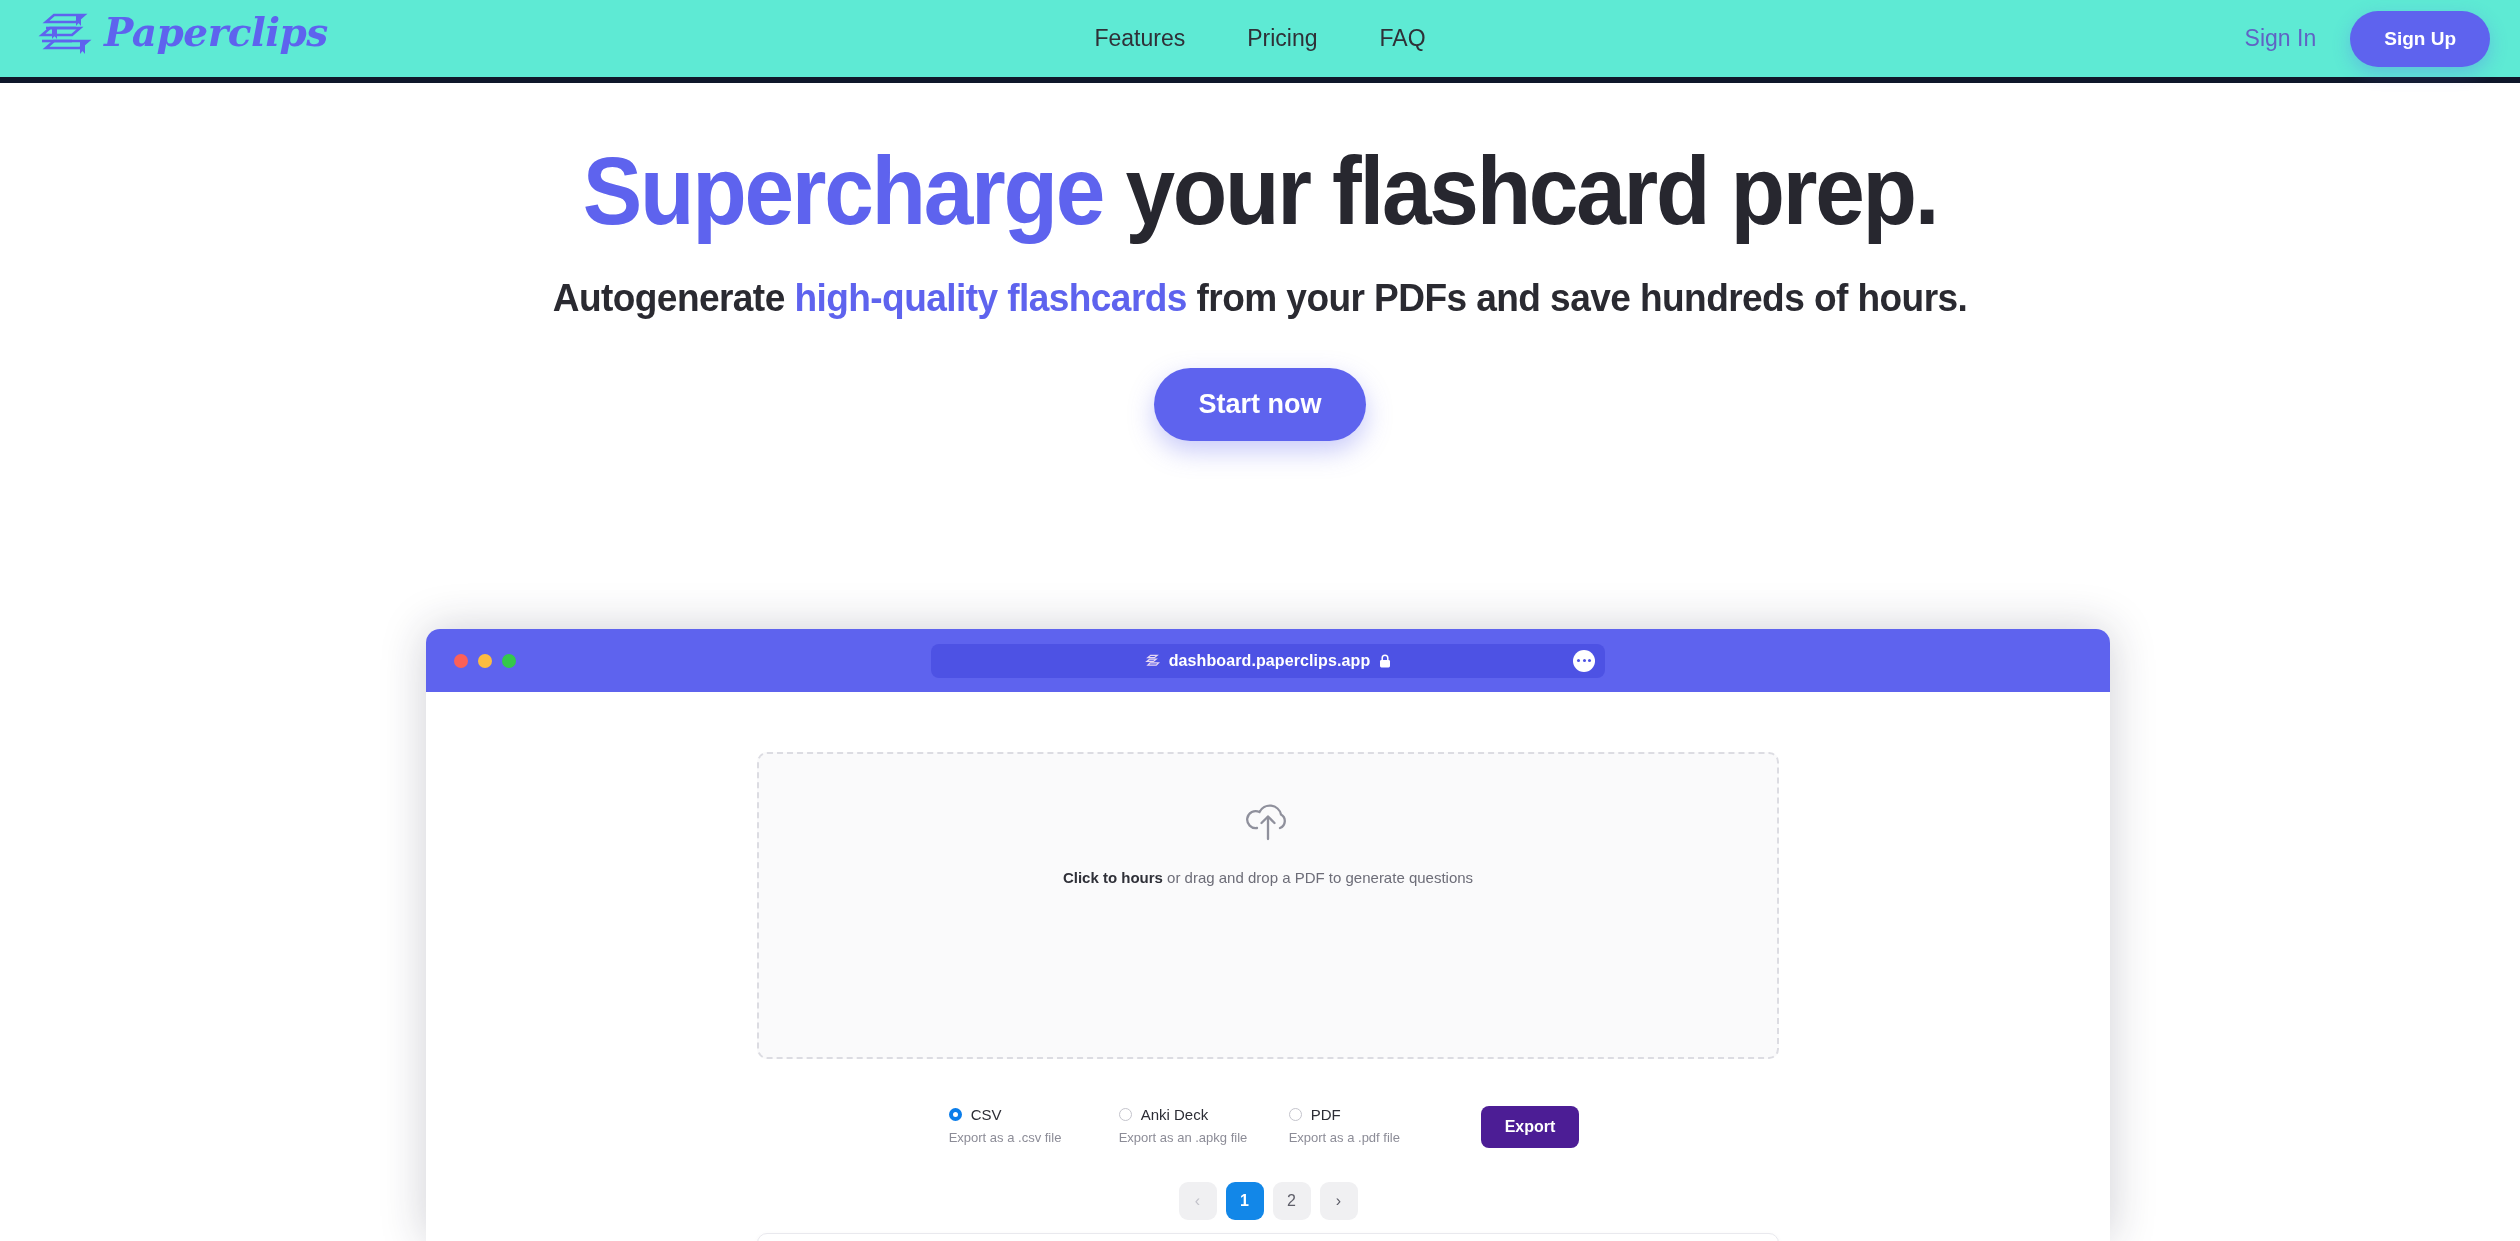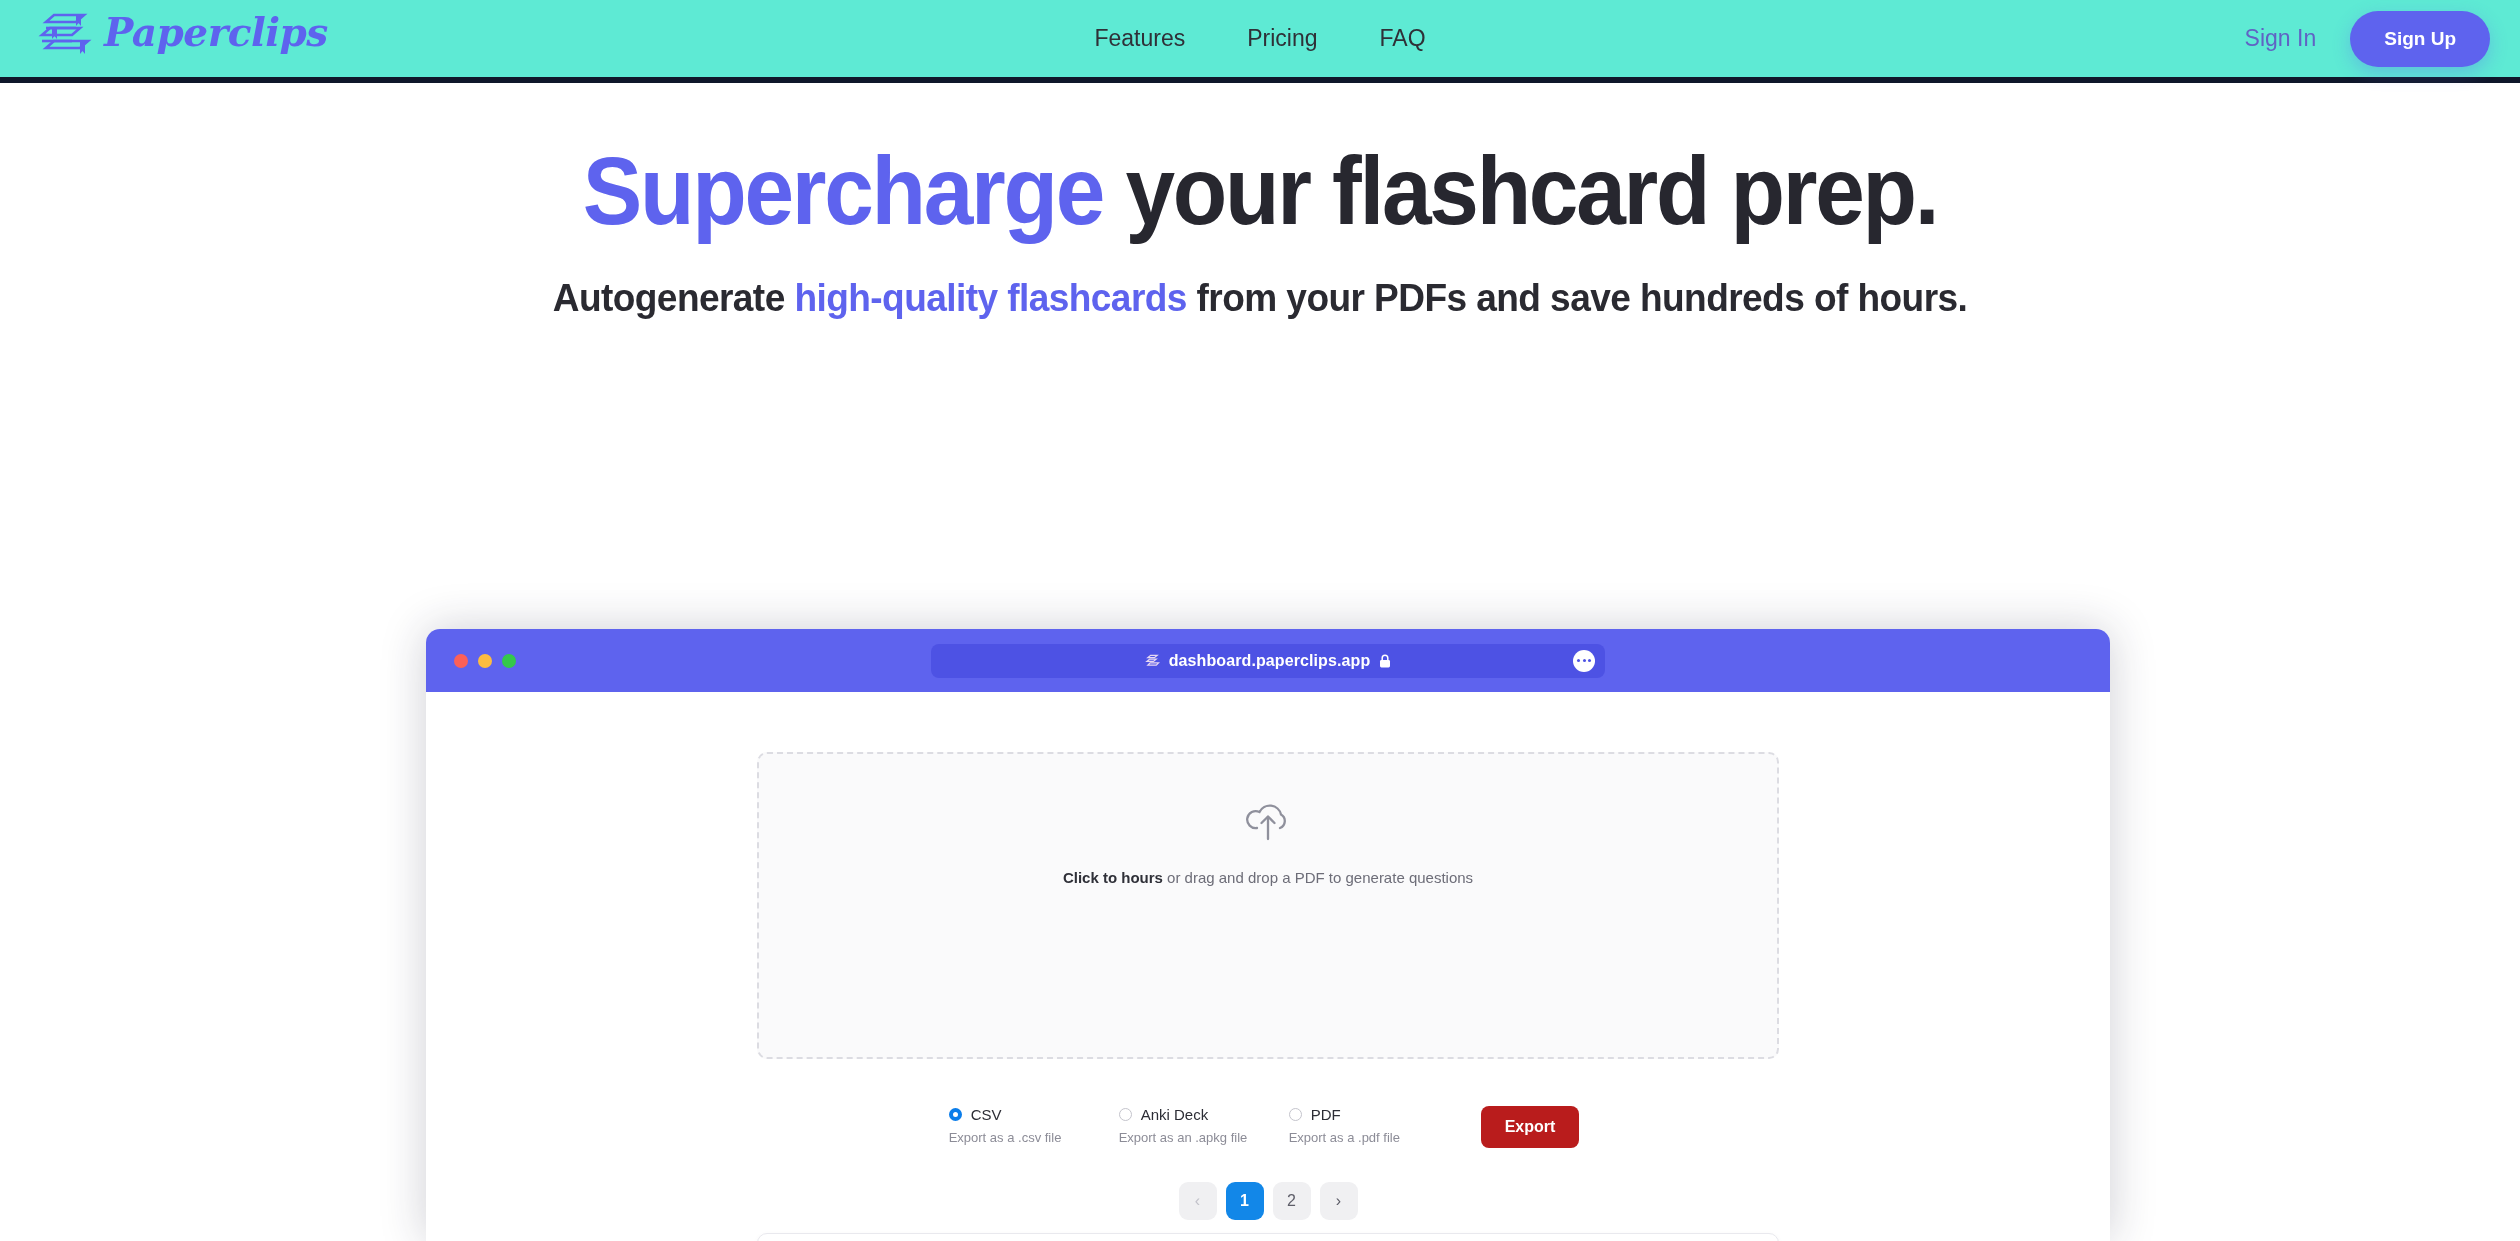--- a/index.html
+++ b/index.html
@@ -253,21 +253,21 @@
   }
   .radio-label { font-size: 15px; color: #2c2d35; }
   .radio-sub {
     margin-top: 7px;
     margin-left: 0;
     font-size: 13px;
     color: #8c8c97;
   }
   .export-btn {
     margin-left: 22px;
-    background: #b91c1c;
+    background: #4c1d95;
     color: #ffffff;
     border: none;
     border-radius: 8px;
     font-size: 16px;
     font-weight: bold;
     padding: 12px 24px;
     cursor: pointer;
     font-family: "Liberation Sans", sans-serif;
     align-self: flex-start;
   }
@@ -339,20 +339,23 @@
     <a class="signin-link" href="#">Sign In</a>
     <button class="signup-btn">Sign Up</button>
   </div>
 </div>
 
 <div class="hero">
   <h1 class="headline"><span class="accent">Supercharge</span><span> your flashcard prep.</span></h1>
 
   <p class="subhead"><span>Autogenerate </span><span class="accent">high-quality flashcards</span><span> from your PDFs and save hundreds of hours.</span></p>
 
+  <div class="cta-wrap">
+    <button class="cta-btn">Start now</button>
+  </div>
 </div>
 
 <div class="browser">
 
   <div class="browser-bar">
     <div class="traffic">
       <span class="dot red"></span>
       <span class="dot yellow"></span>
       <span class="dot green"></span>
     </div>

